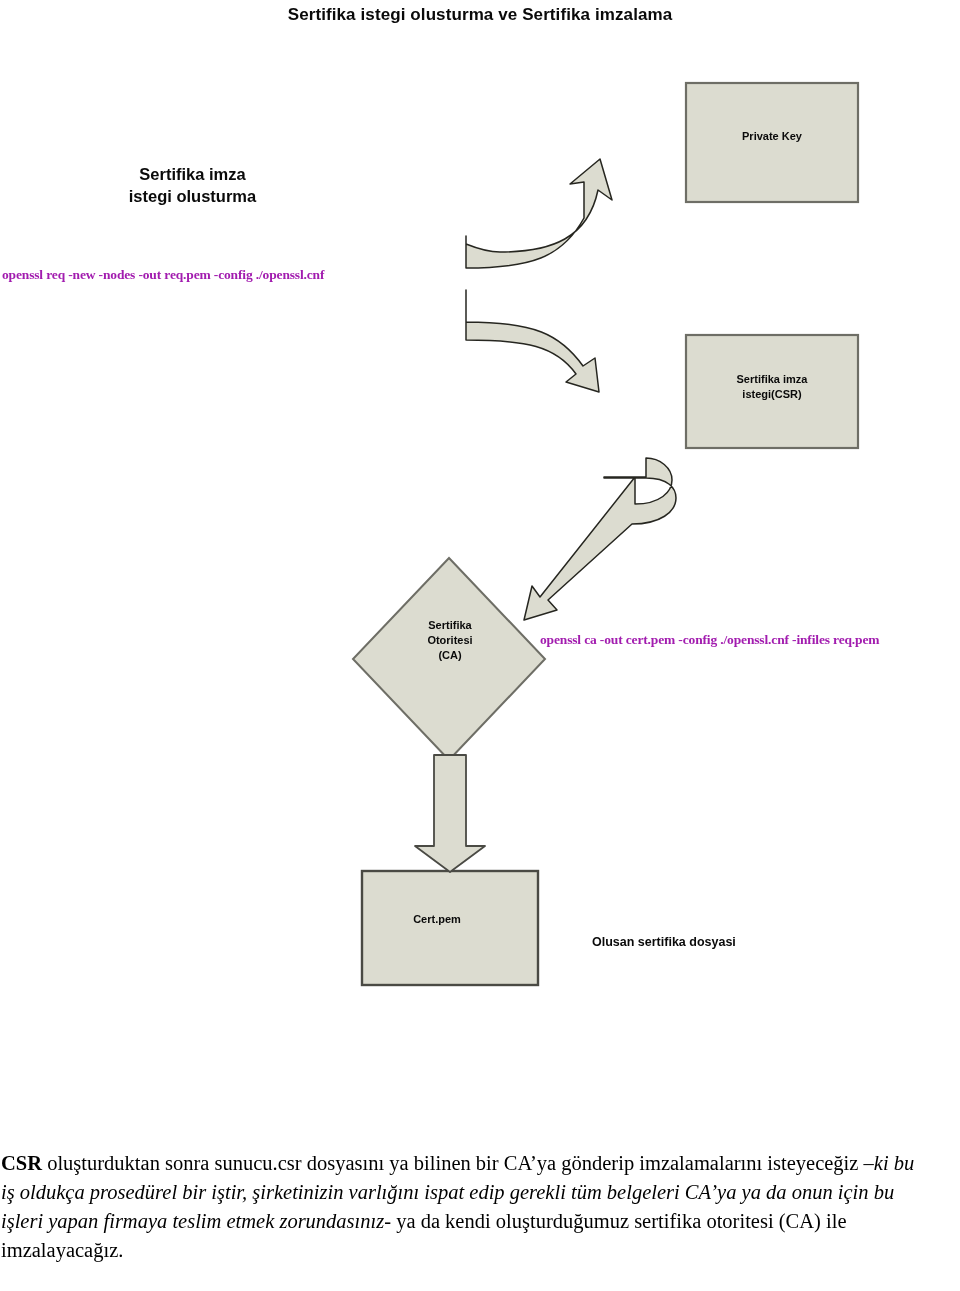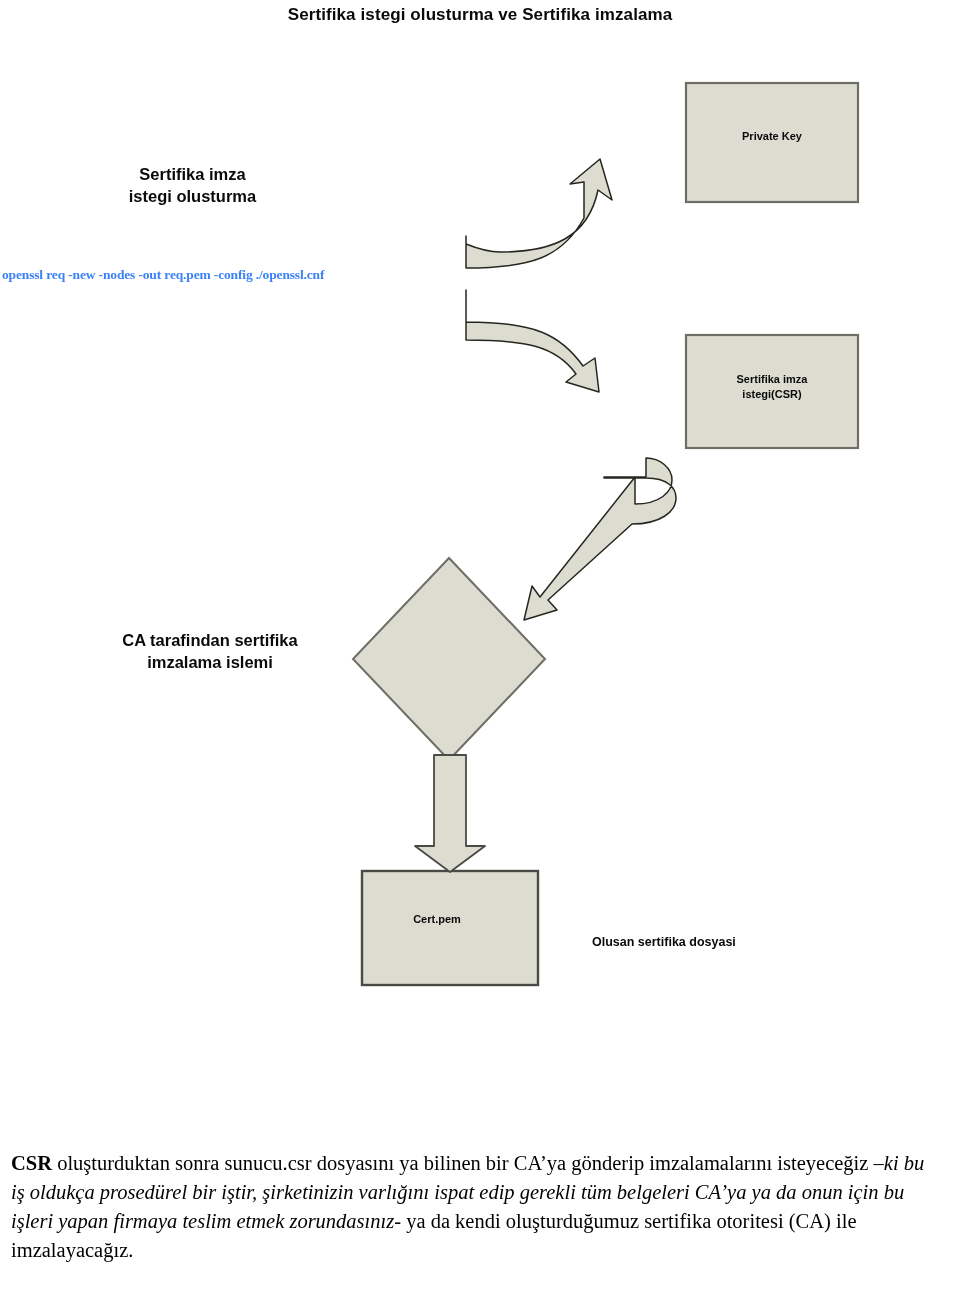--- a/index.html
+++ b/index.html
@@ -67,38 +67,38 @@
   }
   #label-private-key { left: 686px; top: 129px; width: 172px; }
   #label-csr-box     { left: 686px; top: 372px; width: 172px; }
   #label-ca-diamond  { left: 370px; top: 618px; width: 160px; }
   #label-cert-box    { left: 349px; top: 912px; width: 176px; }
 
   .cmd-text {
     font-family: "Liberation Serif", serif;
     font-weight: bold;
     font-size: 13.5px;
-    color: #3b82f6;
+    color: #a21caf;
     letter-spacing: -0.15px;
   }
   #cmd-req { left: 2px; top: 266px; }
   #cmd-ca  { left: 540px; top: 631px; }
 
   .note-text {
     font-family: "Liberation Sans", sans-serif;
     font-weight: bold;
     font-size: 12.5px;
     color: #0a0a0a;
   }
   #note-cert-file { left: 592px; top: 934px; }
 
   
   #body-text {
     position: absolute;
-    left: 11px;
+    left: 1px;
     top: 1128px;
     width: 930px;
     font-family: "Liberation Serif", serif;
     font-size: 20.5px;
     line-height: 1.42;
     color: #000000;
     text-align: left;
   }
   #body-text .b { font-weight: bold; }
   #body-text .i { font-style: italic; }
@@ -154,33 +154,35 @@
                L 540,597 Z" fill="#dcdcd0" stroke="#262620" stroke-width="1.5" stroke-linejoin="round"></path>
 
       <polygon points="434,755 466,755 466,846 485,846 450,872 415,846 434,846" fill="#dcdcd0" stroke="#4a4a44" stroke-width="1.8" stroke-linejoin="round"></polygon>
     </svg>
 
     <div class="dgm-text diagram-title">Sertifika istegi olusturma ve Sertifika imzalama</div>
 
     <div class="dgm-text stage-label" id="label-csr-create">Sertifika imza
 istegi olusturma</div>
 
-    <div class="dgm-text stage-label" id="label-ca-sign">CA tarafindan sertifika
-imzalama islemi</div>
 
 
     <div class="dgm-text box-label" id="label-private-key">Private Key</div>
 
     <div class="dgm-text box-label" id="label-csr-box">Sertifika imza
 istegi(CSR)</div>
 
+    <div class="dgm-text box-label" id="label-ca-diamond">Sertifika
+Otoritesi
+(CA)</div>
 
     <div class="dgm-text box-label" id="label-cert-box">Cert.pem</div>
 
     <div class="dgm-text cmd-text" id="cmd-req">openssl req -new -nodes -out req.pem -config ./openssl.cnf</div>
 
+    <div class="dgm-text cmd-text" id="cmd-ca">openssl ca -out cert.pem -config ./openssl.cnf -infiles req.pem</div>
 
     <div class="dgm-text note-text" id="note-cert-file">Olusan sertifika dosyasi</div>
   </div>
 
   <p id="body-text"><span class="b">CSR</span><span> oluşturduktan sonra sunucu.csr dosyasını ya bilinen bir CA’ya gönderip imzalamalarını isteyeceğiz </span><span class="i">–ki bu iş oldukça prosedürel bir iştir, şirketinizin varlığını ispat edip gerekli tüm belgeleri CA’ya ya da onun için bu işleri yapan firmaya teslim etmek zorundasınız-</span><span> ya da kendi oluşturduğumuz sertifika otoritesi (CA) ile imzalayacağız.</span></p>
 
 </div>
 
 </body></html>

